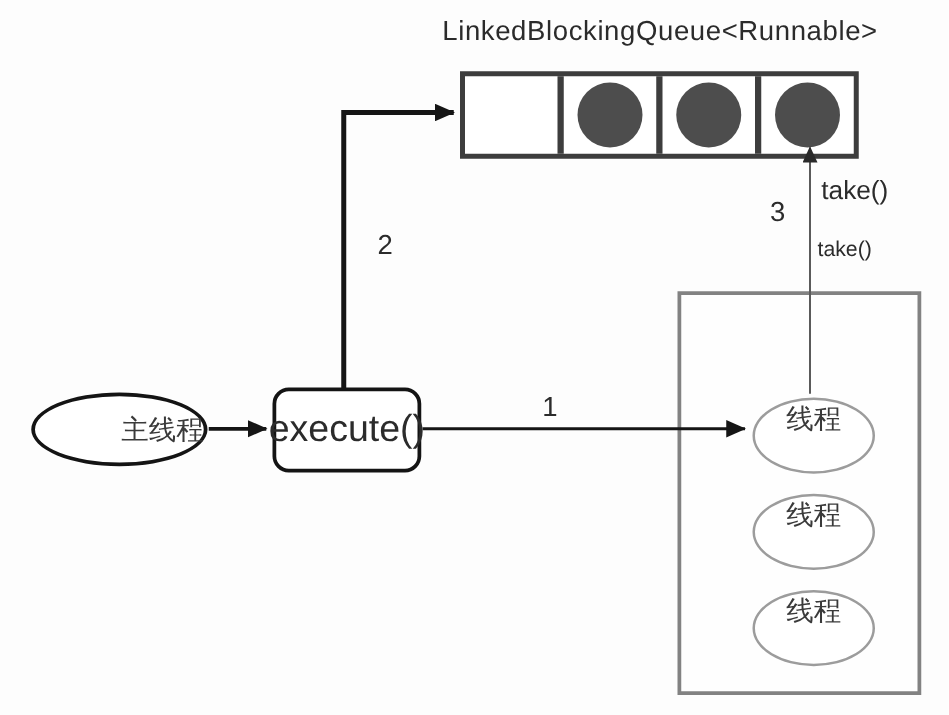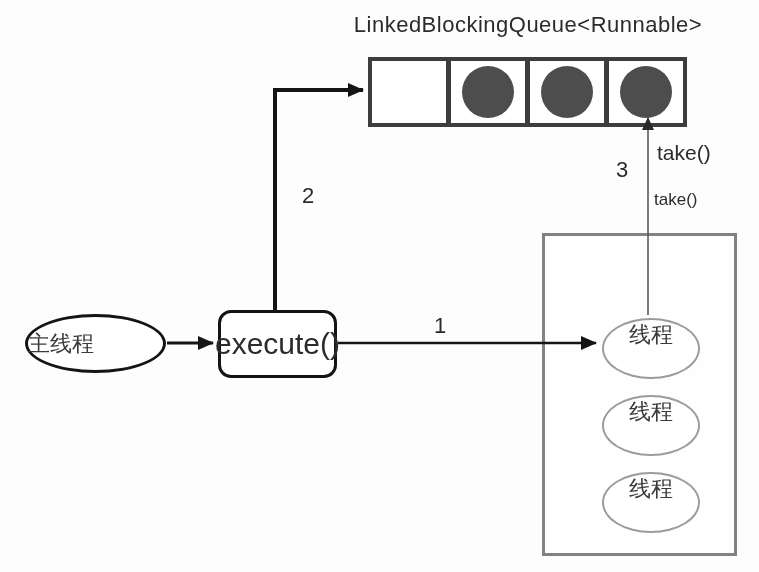--- a/index.html
+++ b/index.html
@@ -40,21 +40,21 @@
     width:52px;height:52px;border-radius:50%;
     background:var(--task-circle,#4d4d4d);
   }
 
   
   #main-thread{
     left:25px;top:314px;width:141px;height:59px;
     box-sizing:border-box;
     border:3px solid #141414;
     border-radius:50%;
-    display:flex;align-items:center;justify-content:flex-start;
+    display:flex;align-items:center;justify-content:flex-end;
     font-size:22px;color:#3a3a3a;
     background:#fff;
   }
 
   
   #execute-box{
     left:218px;top:310px;width:119px;height:68px;
     box-sizing:border-box;
     border:3px solid #141414;
     border-radius:13px;

